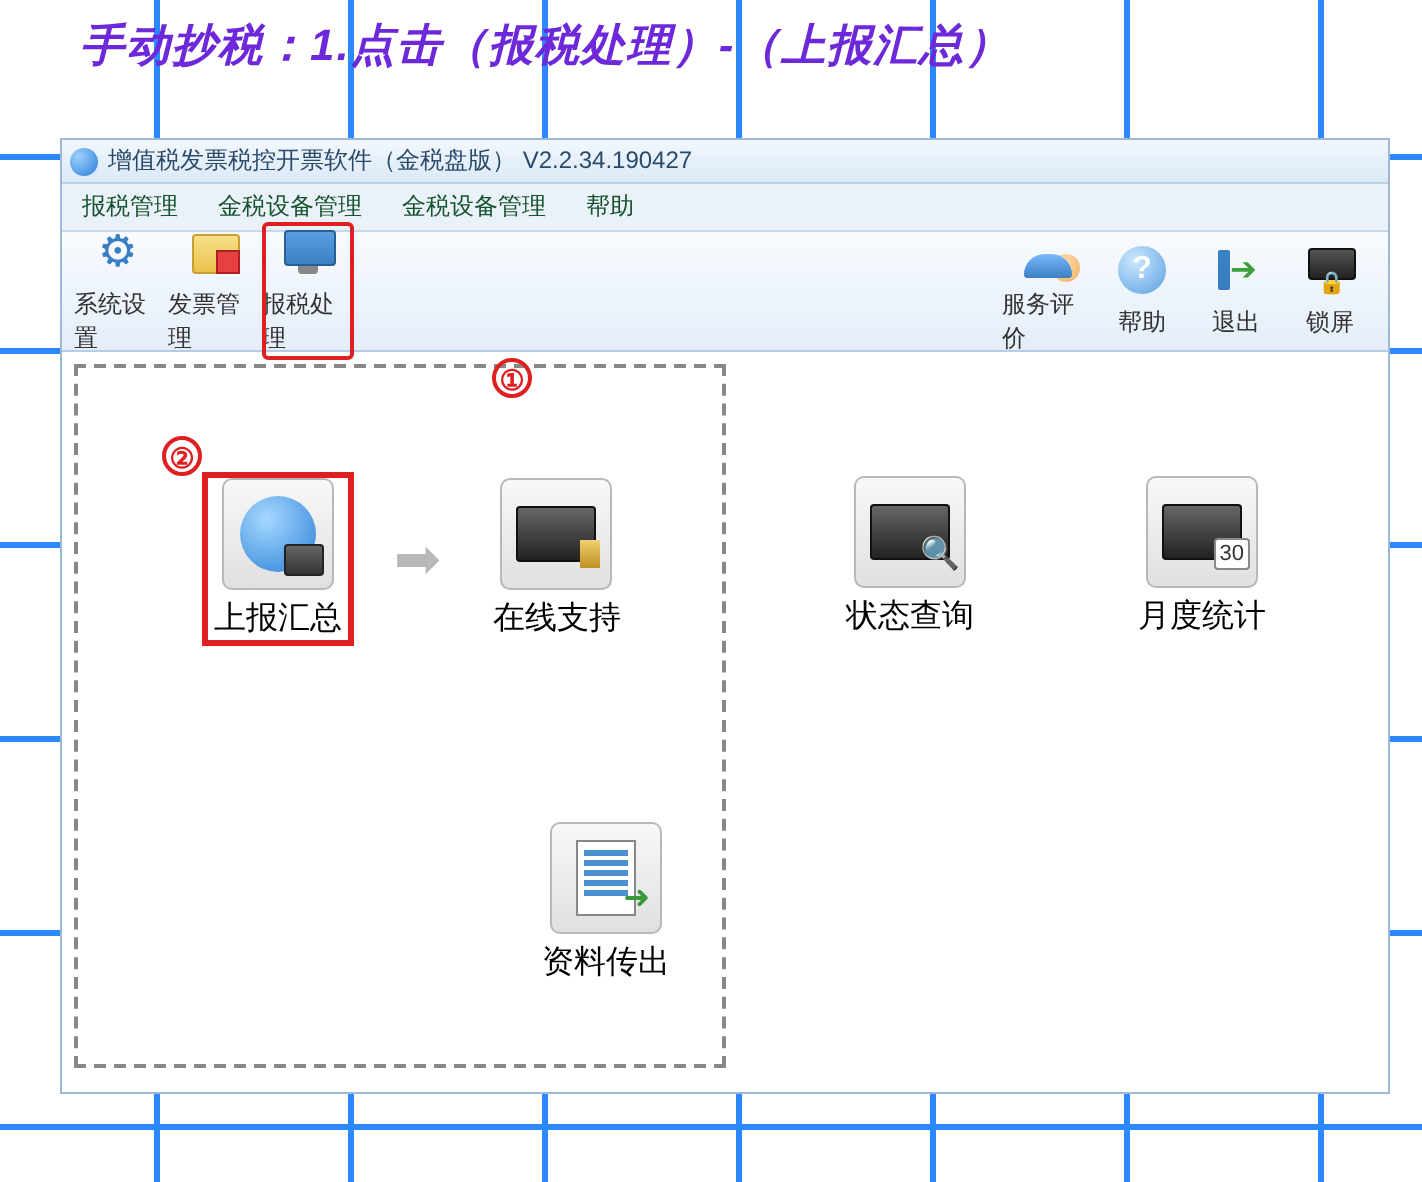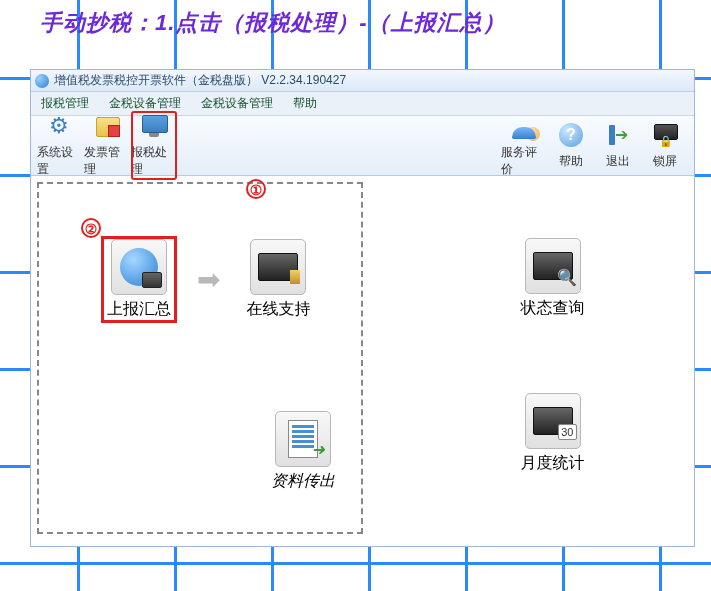--- a/index.html
+++ b/index.html
@@ -157,22 +157,22 @@
   }
   .num1 { top: 3px; left: 215px; }
   .num2 { top: 42px; left: 50px; }
 
   .icon-row {
     display: flex;
     align-items: center;
     gap: 22px;
     margin: 50px 0 0 64px;
   }
-  .icon-row.second { margin-top: 90px; margin-left: 228px; font-style: italic; }
-  .content-right .icon-row { margin-left: 40px; gap: 74px; flex-direction: column;}
+  .icon-row.second { margin-top: 90px; margin-left: 228px; }
+  .content-right .icon-row { margin-left: 40px; gap: 74px;}
   .content-right .icon-row.second { margin-left: 198px; }
 
   .big-btn {
     width: 72px;
     display: flex;
     flex-direction: column;
     align-items: center;
     gap: 4px;
     font-size: 16px;
     cursor: pointer;

